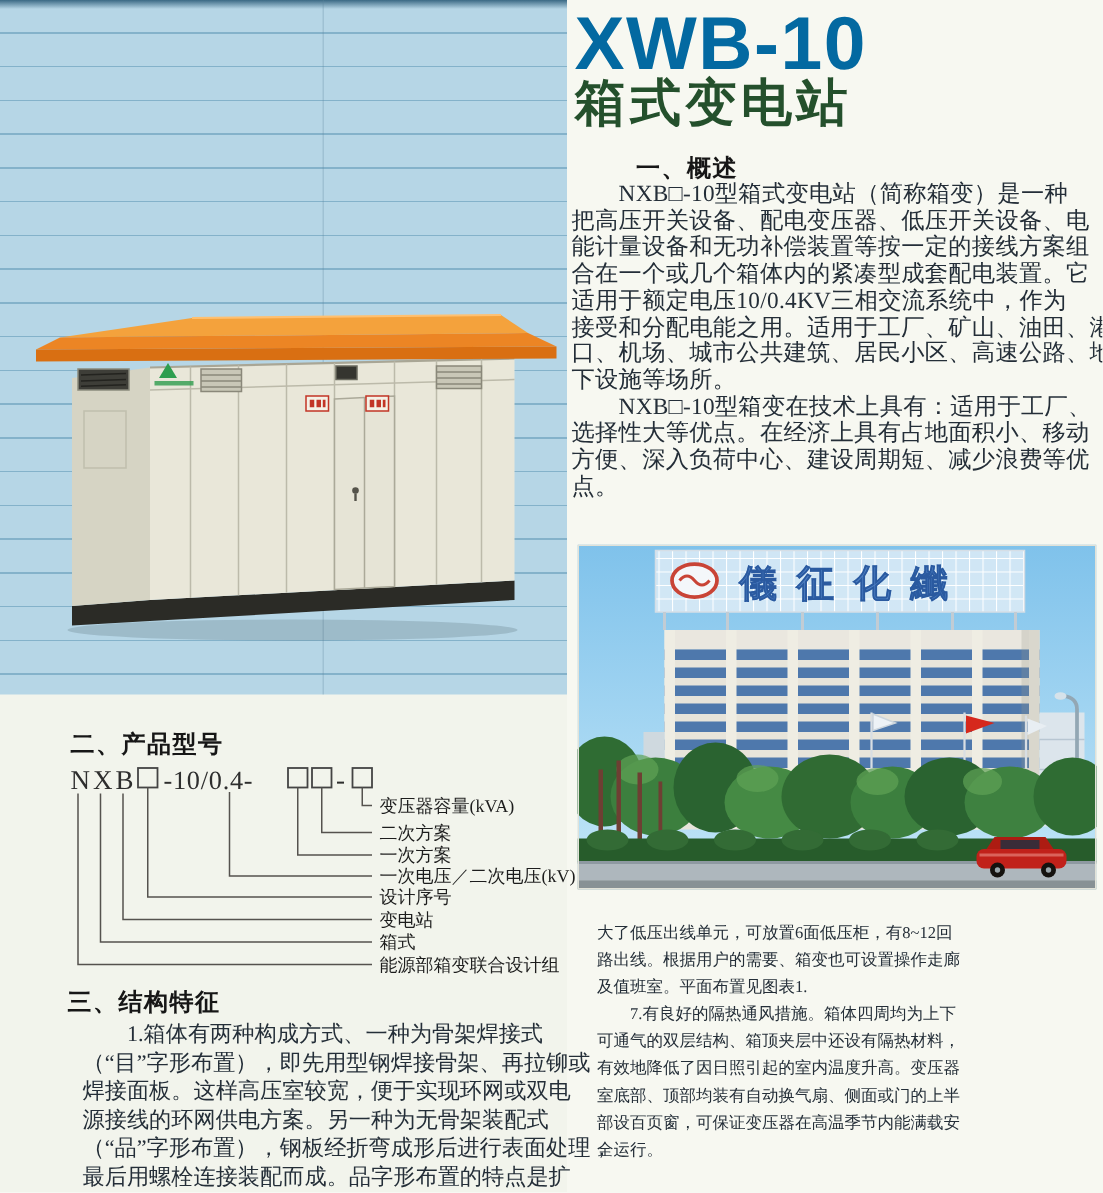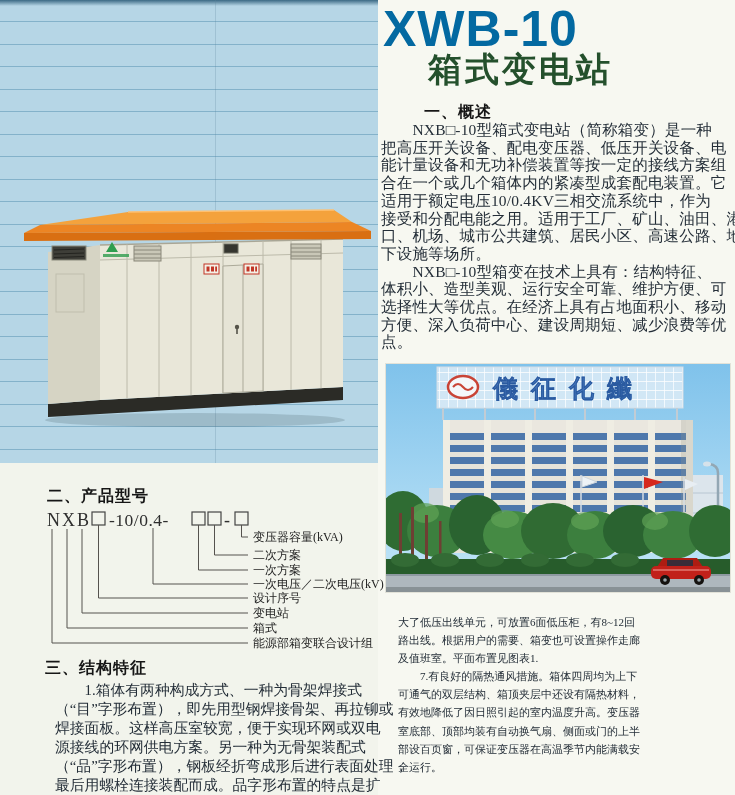--- a/index.html
+++ b/index.html
@@ -11,21 +11,21 @@
     background:repeating-linear-gradient(180deg,#b6d6e6 0px,#b6d6e6 21.4px,#84b2ca 21.4px,#84b2ca 22.5px);}
   .stripes .topedge{position:absolute;left:0;top:0;width:100%;height:6px;
     background:linear-gradient(180deg,rgba(28,78,108,.8),rgba(28,78,108,0));}
   .stripes .seam{position:absolute;left:215px;top:0;width:1px;height:100%;background:rgba(90,130,155,.25);}
   
   .rightbg{left:378px;top:0;width:357px;height:795px;background:#f7f8f1;}
   
   .title{left:383px;top:4px;font-family:"Liberation Sans","DejaVu Sans",sans-serif;
          font-weight:bold;font-size:50px;letter-spacing:1px;color:#0369a1;line-height:1;}
   .subtitle{left:383px;top:52px;font-family:"Liberation Sans","DejaVu Sans",sans-serif;
-         font-weight:bold;font-size:34px;letter-spacing:3px;color:#24502c;line-height:1;margin-left:45px;}
+         font-weight:bold;font-size:34px;letter-spacing:3px;color:#24502c;line-height:1;}
   .h-sec{font-family:"Liberation Sans","DejaVu Sans",sans-serif;font-weight:bold;
          font-size:16px;letter-spacing:1px;color:#161616;white-space:pre;}
   .overview-h{left:399px;top:102px;margin-left:25px;}
   .model-h{left:47px;top:486px;}
   .struct-h{left:45px;top:658px;}
   
   .para .tline{white-space:pre;}
   .p-overview{left:381px;top:121px;width:354px;font-size:15.5px;line-height:17.7px;letter-spacing:0.2px;}
   .p-struct{left:40px;top:681px;width:340px;font-size:14.8px;line-height:19px;margin-left:15px;}
   .p-cont{left:398px;top:613px;width:300px;font-size:11px;line-height:18.1px;}
@@ -174,22 +174,21 @@
         <div class="tline">　　NXB□-10型箱式变电站（简称箱变）是一种</div>
         <div class="tline">把高压开关设备、配电变压器、低压开关设备、电</div>
         <div class="tline">能计量设备和无功补偿装置等按一定的接线方案组</div>
         <div class="tline">合在一个或几个箱体内的紧凑型成套配电装置。它</div>
         <div class="tline">适用于额定电压10/0.4KV三相交流系统中，作为</div>
         <div class="tline">接受和分配电能之用。适用于工厂、矿山、油田、港</div>
         <div class="tline">口、机场、城市公共建筑、居民小区、高速公路、地</div>
         <div class="tline">下设施等场所。</div>
       </div>
     <div class="para">
-        <div class="tline">　　NXB□-10型箱变在技术上具有：结构特征、</div>
-        <div class="tline">体积小、造型美观、运行安全可靠、维护方便、可</div>
+        <div class="tline">　　NXB□-10型箱变在技术上具有：适用于工厂、</div>
         <div class="tline">选择性大等优点。在经济上具有占地面积小、移动</div>
         <div class="tline">方便、深入负荷中心、建设周期短、减少浪费等优</div>
         <div class="tline">点。</div>
       </div>
   </div>
 
   <svg class="abs" style="left:385px;top:363px;" width="346" height="230" viewBox="0 0 346 230">
     <defs>
       <linearGradient id="skyG" x1="0" y1="0" x2="0" y2="1">
         <stop offset="0" stop-color="#7fc2eb"></stop>

